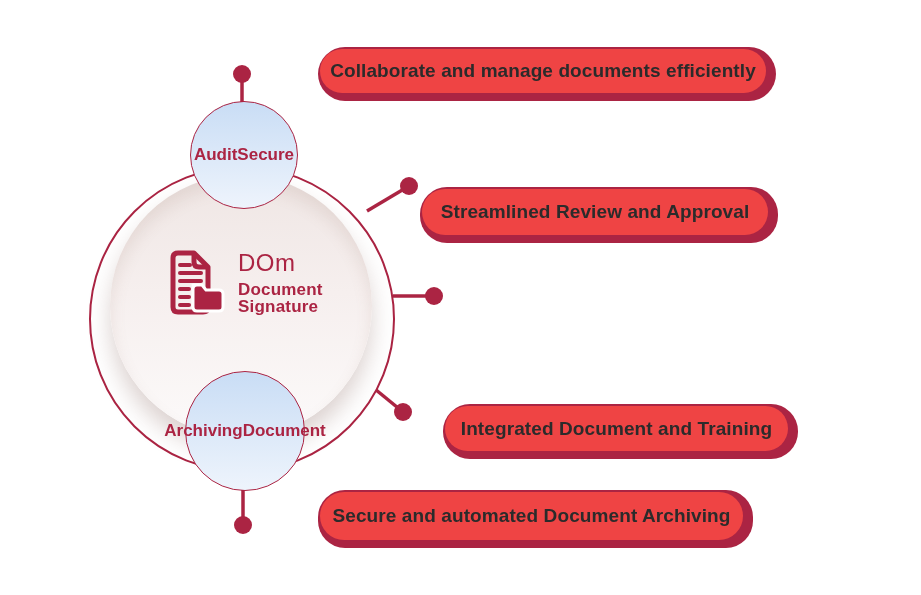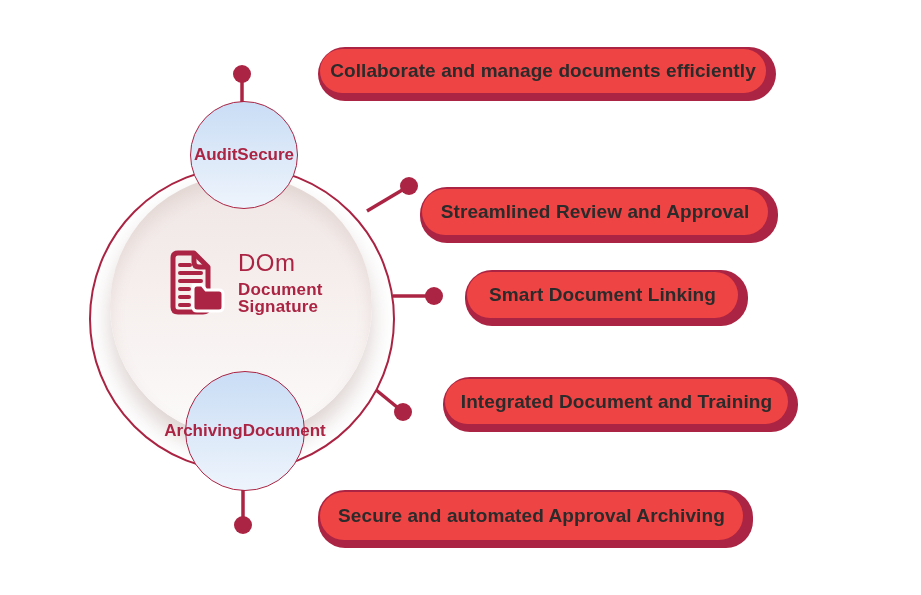--- a/index.html
+++ b/index.html
@@ -85,21 +85,21 @@
     background:#ef4444;border-radius:24px;
     display:flex;align-items:center;justify-content:center;
     padding:0 18px;white-space:nowrap;
   }
   .callout .pill span{
     font-size:19px;font-weight:700;color:var(--callout-text);letter-spacing:.1px;
   }
   .co1{left:318px;top:47px;width:458px;height:54px;}
   .co2{left:420px;top:159px;width:358px;height:56px;margin-top:28px;}
   .co3{left:465px;top:270px;width:283px;height:56px;}
-  .co4{left:443px;top:377px;width:355px;height:55px;}
+  .co4{left:443px;top:404px;width:355px;height:55px;}
   .co5{left:318px;top:490px;width:435px;height:58px;}
 </style>
 </head>
 <body>
 
 <div id="canvas">
 
   <svg id="connectors" width="921" height="595" viewBox="0 0 921 595" xmlns="http://www.w3.org/2000/svg">
     <g>
       <line x1="242" y1="74" x2="242" y2="104"></line>
@@ -164,29 +164,24 @@
   <div class="callout co1">
     <div class="pill">
       <span>Collaborate and manage documents efficiently</span>
     </div>
   </div>
   <div class="callout co2">
     <div class="pill">
       <span>Streamlined Review and Approval</span>
     </div>
   </div>
-  <div class="callout co3">
-    <div class="pill">
-      <span>Smart Document Linking</span>
-    </div>
-  </div>
   <div class="callout co4">
     <div class="pill">
       <span>Integrated Document and Training</span>
     </div>
   </div>
   <div class="callout co5">
     <div class="pill">
-      <span>Secure and automated Approval Archiving</span>
+      <span>Secure and automated Document Archiving</span>
     </div>
   </div>
 
 </div>
 
 </body></html>

